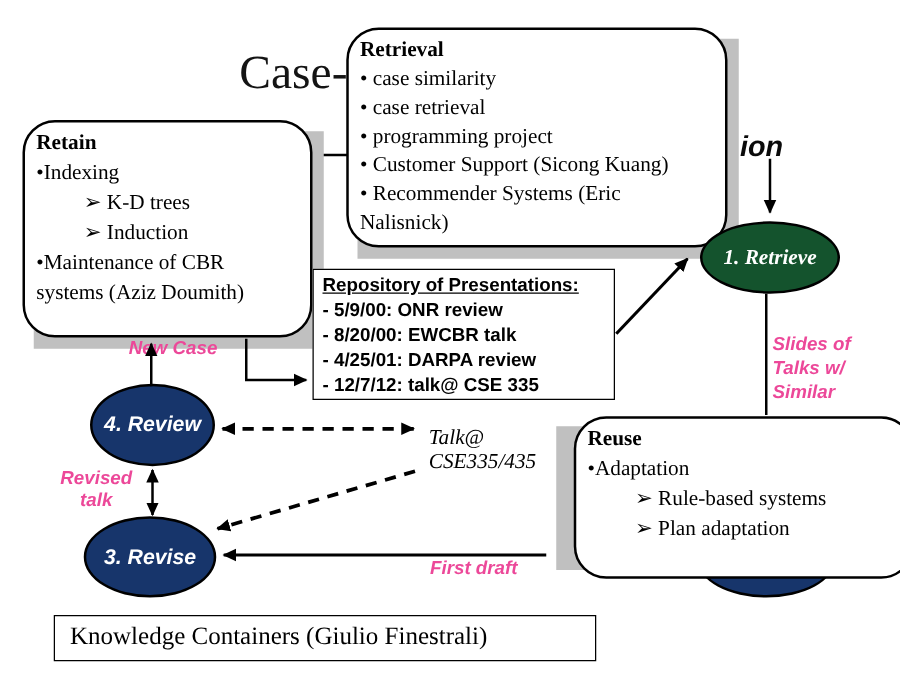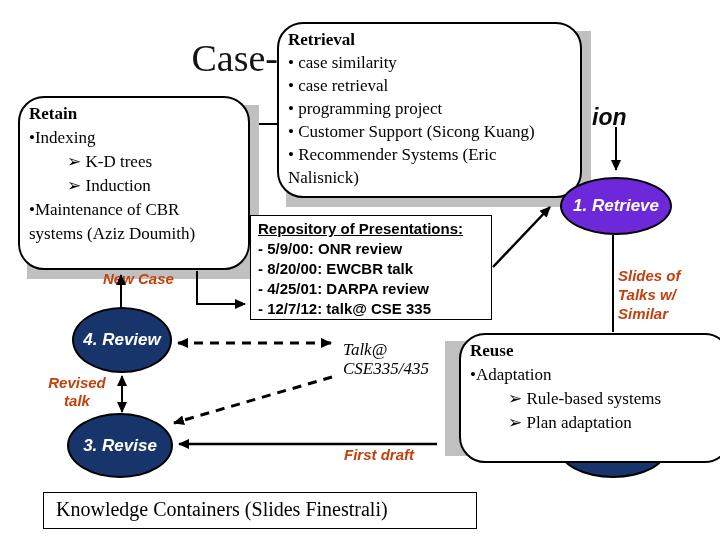--- a/index.html
+++ b/index.html
@@ -32,21 +32,21 @@
 
   
   .ellipse{position:absolute;border:2px solid #000;border-radius:50%;z-index:4;
            display:flex;align-items:center;justify-content:center;box-sizing:border-box;
            font-family:"Liberation Sans",sans-serif;font-weight:bold;font-style:italic;
            font-size:17px;color:#ffffff;}
   .hiddenellipse{z-index:2;}
 
   
   .lbl{position:absolute;z-index:5;font-family:"Liberation Sans",sans-serif;
-       font-weight:bold;font-style:italic;font-size:15px;line-height:18px;color:#c2410c;}
+       font-weight:bold;font-style:italic;font-size:15px;line-height:18px;color:#ec4899;}
   .seriflbl{position:absolute;z-index:1;font-family:"Liberation Serif",serif;
             font-size:17px;line-height:19px;color:#000;font-style:italic;}
 </style>
 </head>
 <body>
 
 <div id="slide">
 
   <div class="abs title" style="left:190px;top:36px;width:88px;text-align:right;">Case-</div>
   <div class="abs frag" style="left:592px;top:104px;">ion</div>
@@ -95,24 +95,24 @@
 
   <div class="box serifbox" style="left:459px;top:333px;width:272px;height:130px;">
     <div class="bhead">Reuse</div>
     <div>•Adaptation</div>
     <div class="ind">➢ Rule-based systems</div>
     <div class="ind">➢ Plan adaptation</div>
   </div>
 
   <div class="box" style="left:43px;top:492px;width:434px;height:37px;border-width:1.5px;
        font-family:'Liberation Serif',serif;font-size:20px;line-height:32px;padding-left:12px;">
-    <span>Knowledge Containers (Slides Finestrali)</span>
+    <span>Knowledge Containers (Giulio Finestrali)</span>
   </div>
 
-  <div class="ellipse" style="left: 560px; top: 177px; width: 112px; height: 58px; background: #6d28d9;">
+  <div class="ellipse" style="left: 560px; top: 177px; width: 112px; height: 58px; background: #14532d; font-family: Liberation Serif, serif;">
     <span>1. Retrieve</span>
   </div>
   <div class="ellipse" style="left: 72px; top: 307px; width: 100px; height: 66px; background: rgb(23, 53, 107);">
     <span>4. Review</span>
   </div>
   <div class="ellipse" style="left: 67px; top: 413px; width: 106px; height: 65px; background: rgb(23, 53, 107);">
     <span>3. Revise</span>
   </div>
 
   <div class="lbl" style="left:103px;top:270px;">New Case</div>

